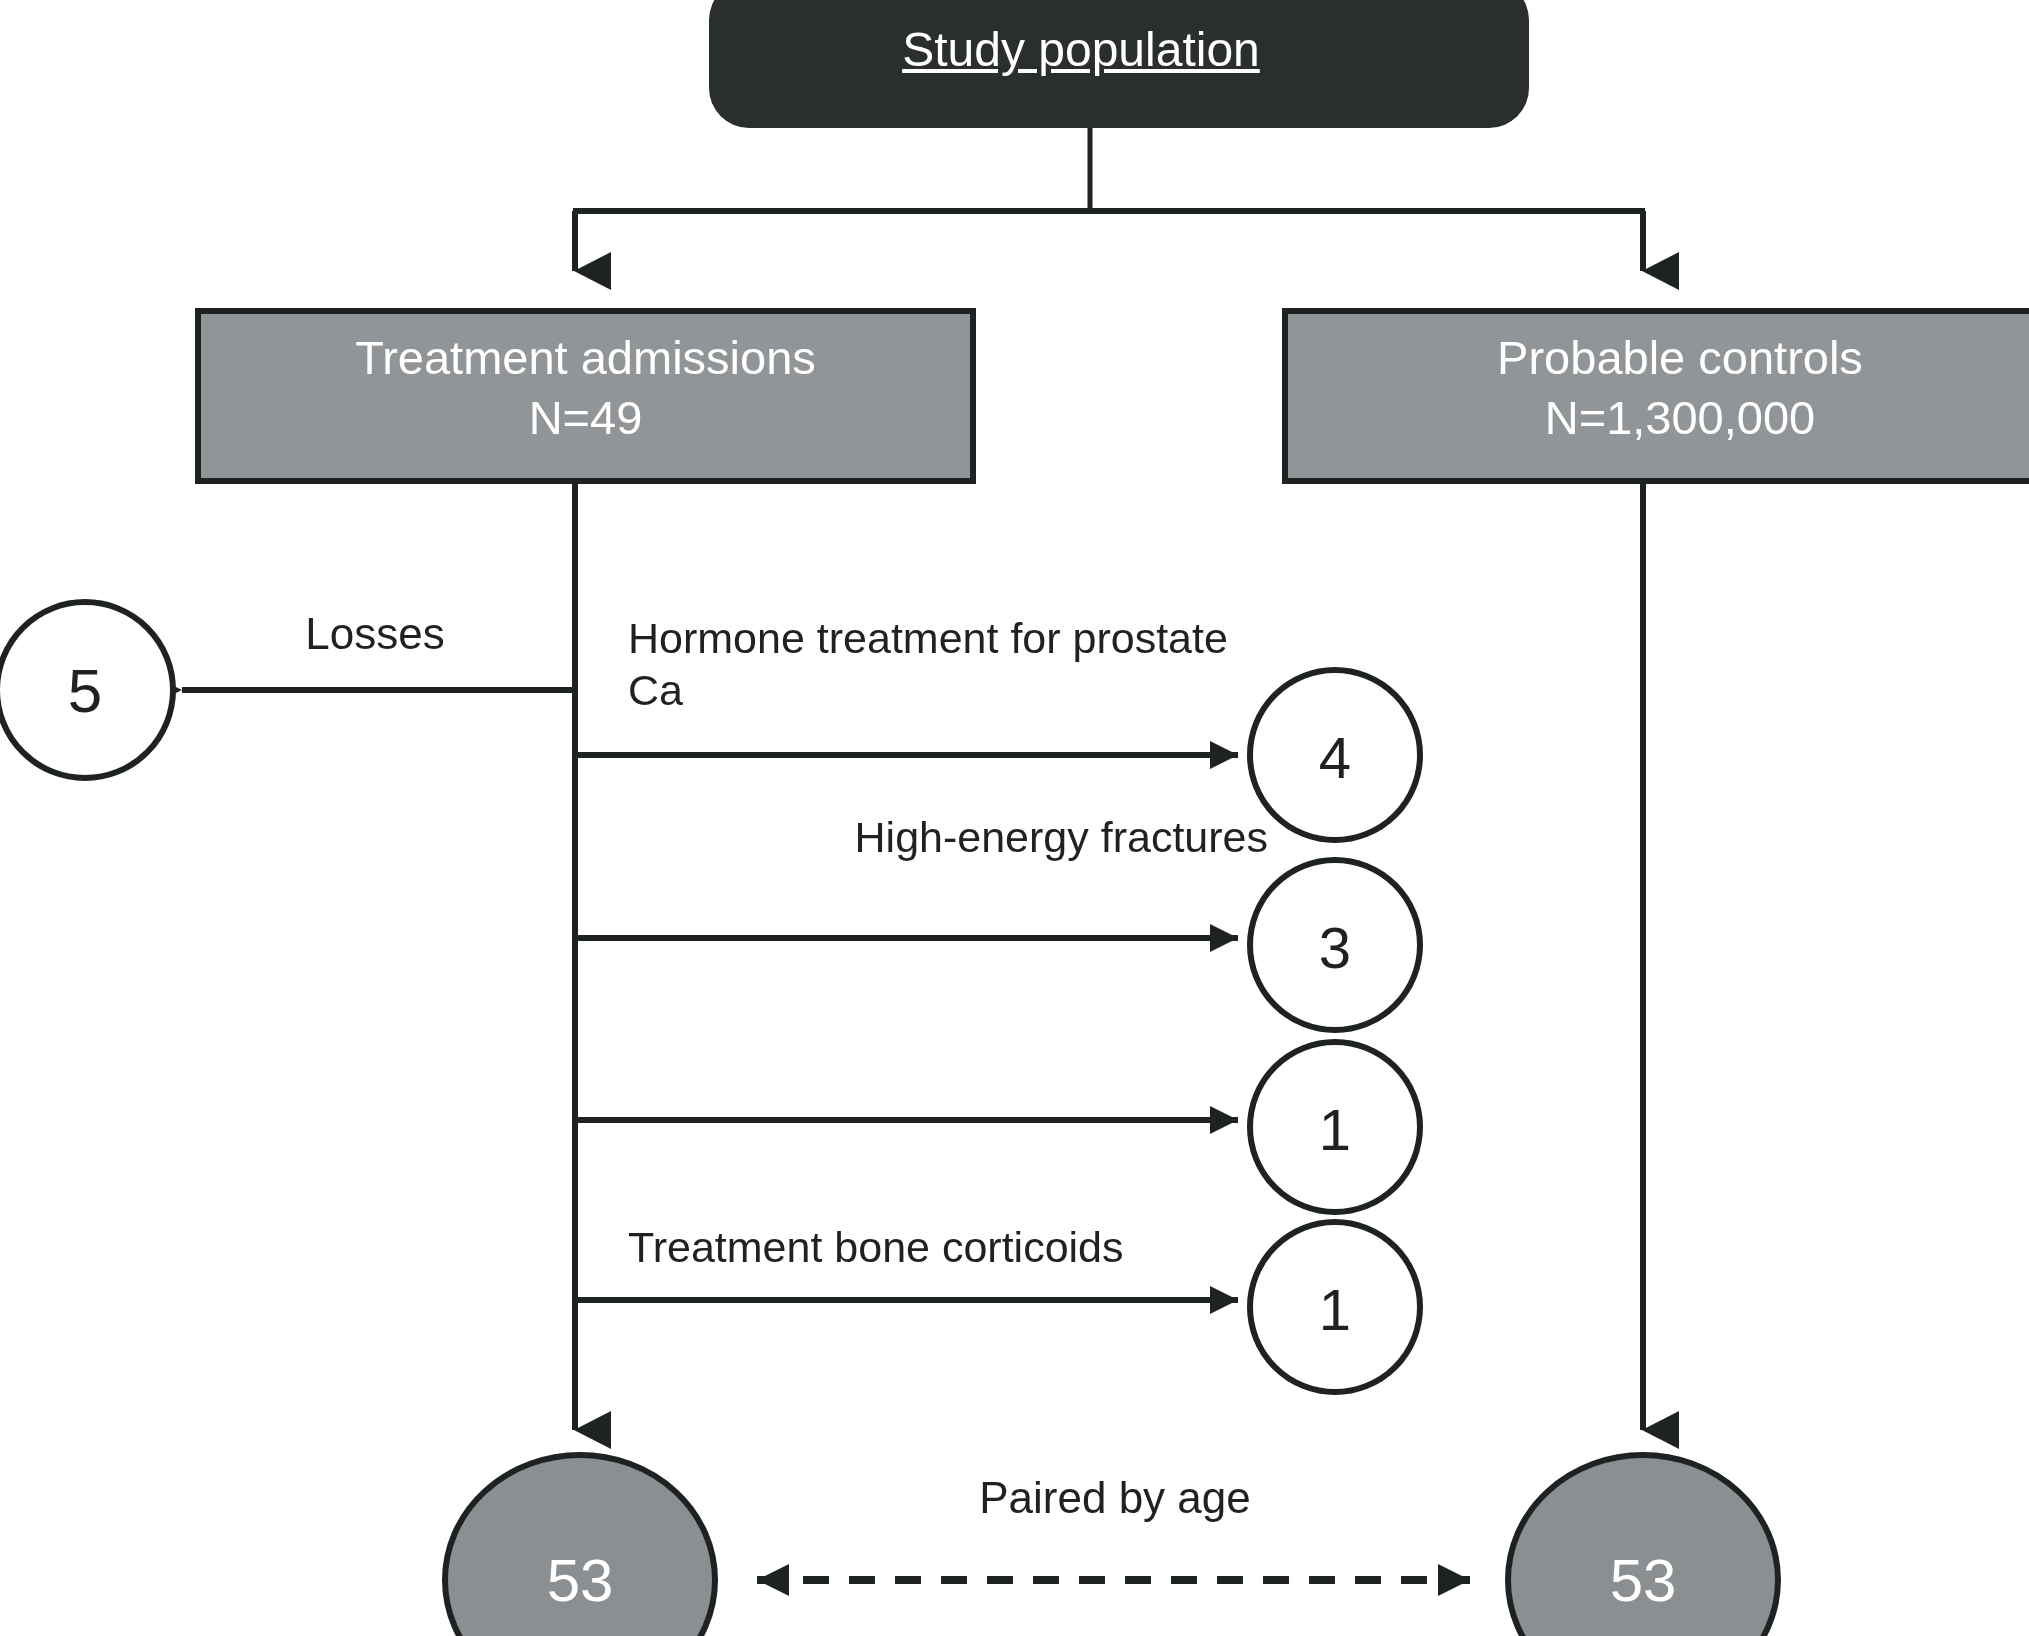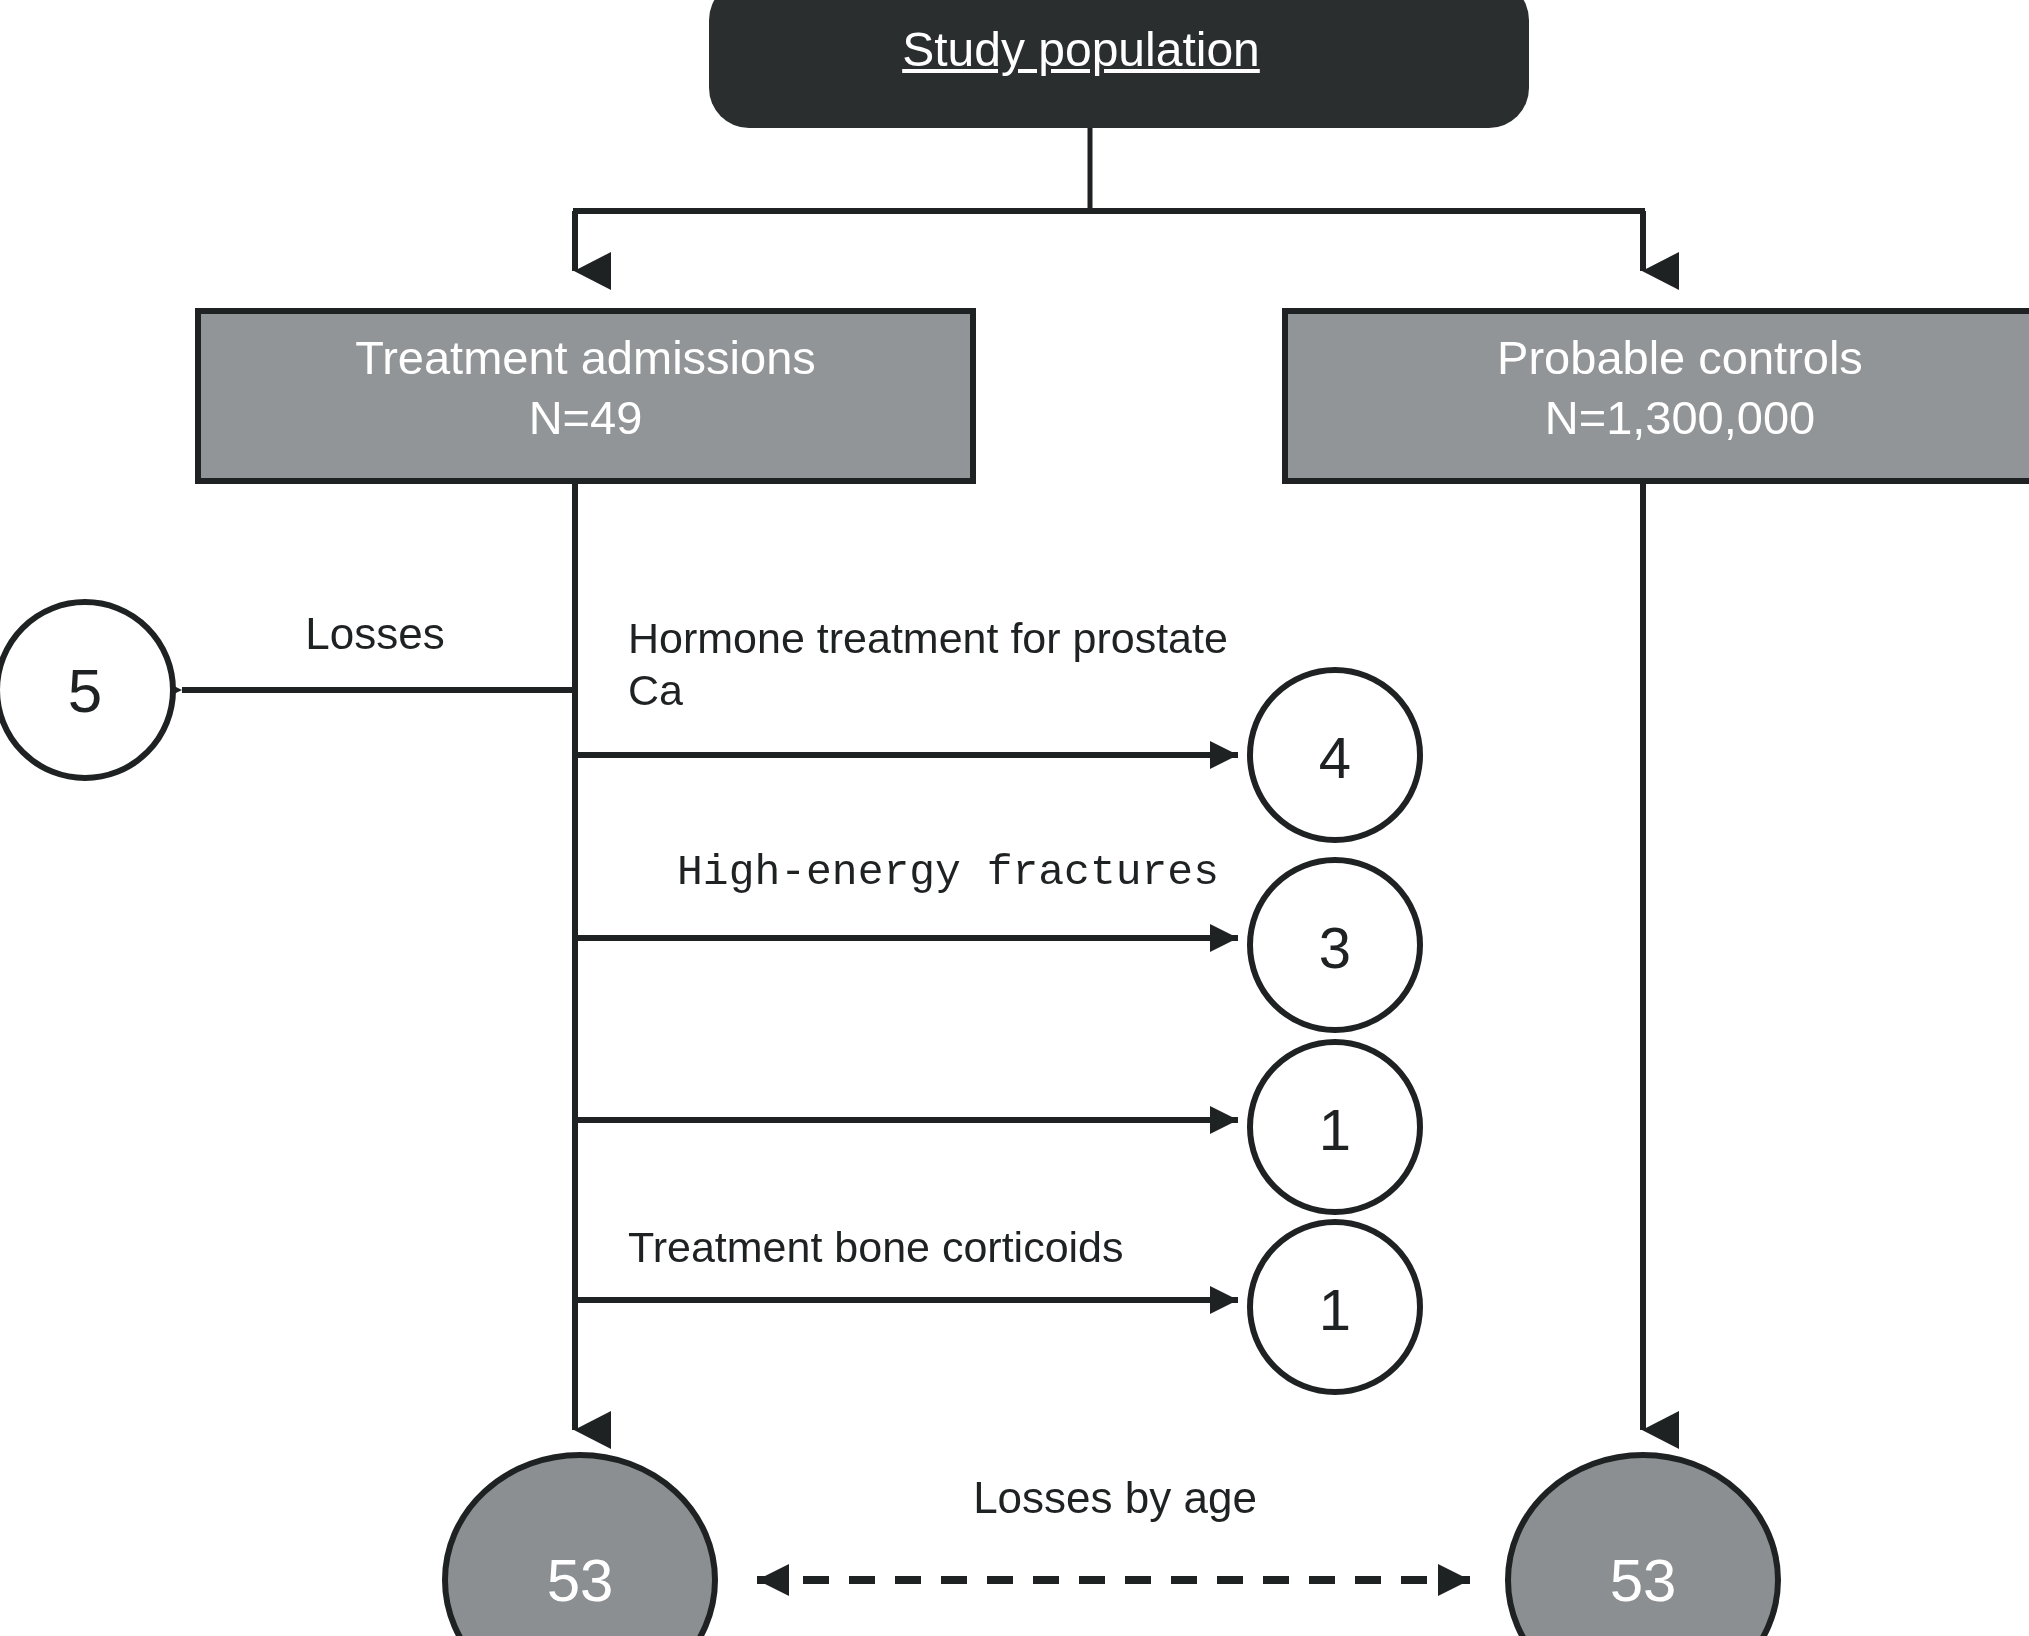--- a/index.html
+++ b/index.html
@@ -127,20 +127,20 @@
   <div class="node-label" style="left:198px; top:330px; width:775px; font-size:47px;">Treatment admissions</div>
   <div class="node-label" style="left:198px; top:390px; width:775px; font-size:47px;">N=49</div>
 
   <div class="node-label" style="left:1285px; top:330px; width:790px; font-size:47px;">Probable controls</div>
   <div class="node-label" style="left:1285px; top:390px; width:790px; font-size:47px;">N=1,300,000</div>
 
   <div class="node-label" style="left:215px; top:608px; width:320px; color:#1f2223; font-size:44px;">Losses</div>
 
   <div class="node-label" style="left:628px; top:612px; width:640px; color:#1f2223; font-size:43px; text-align:left; line-height:1.22;">Hormone treatment for prostate Ca</div>
 
-  <div class="node-label" style="left:628px; top:848px; width:640px; color:#1f2223; font-size:43px; text-align:center;font-family:Liberation Mono, monospace;">High-energy fractures</div>
+  <div class="node-label" style="left:628px; top:812px; width:640px; color:#1f2223; font-size:43px; text-align:right;">High-energy fractures</div>
 
 
   <div class="node-label" style="left:628px; top:1222px; width:640px; color:#1f2223; font-size:43px; text-align:left;">Treatment bone corticoids</div>
 
-  <div class="node-label" style="left:840px; top:1472px; width:550px; color:#1f2223; font-size:44px;">Losses by age</div>
+  <div class="node-label" style="left:840px; top:1472px; width:550px; color:#1f2223; font-size:44px;">Paired by age</div>
 
 </div>
 
 </body></html>

